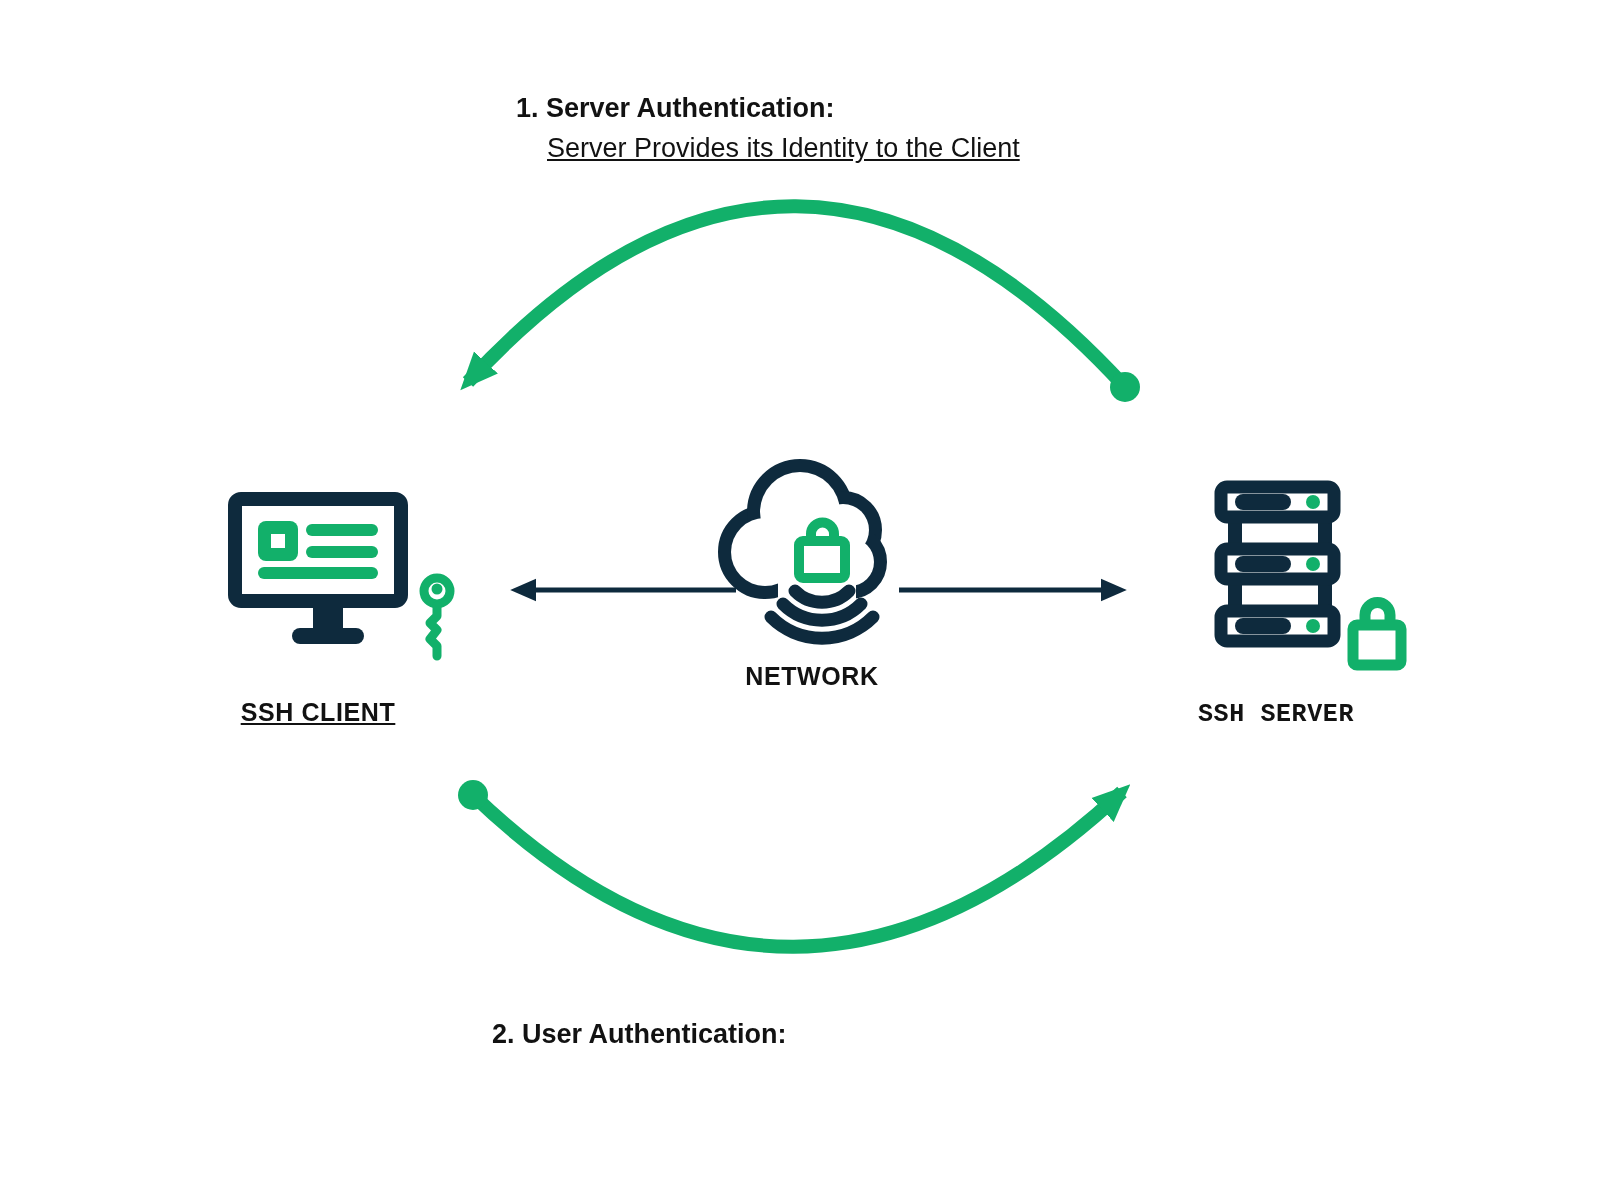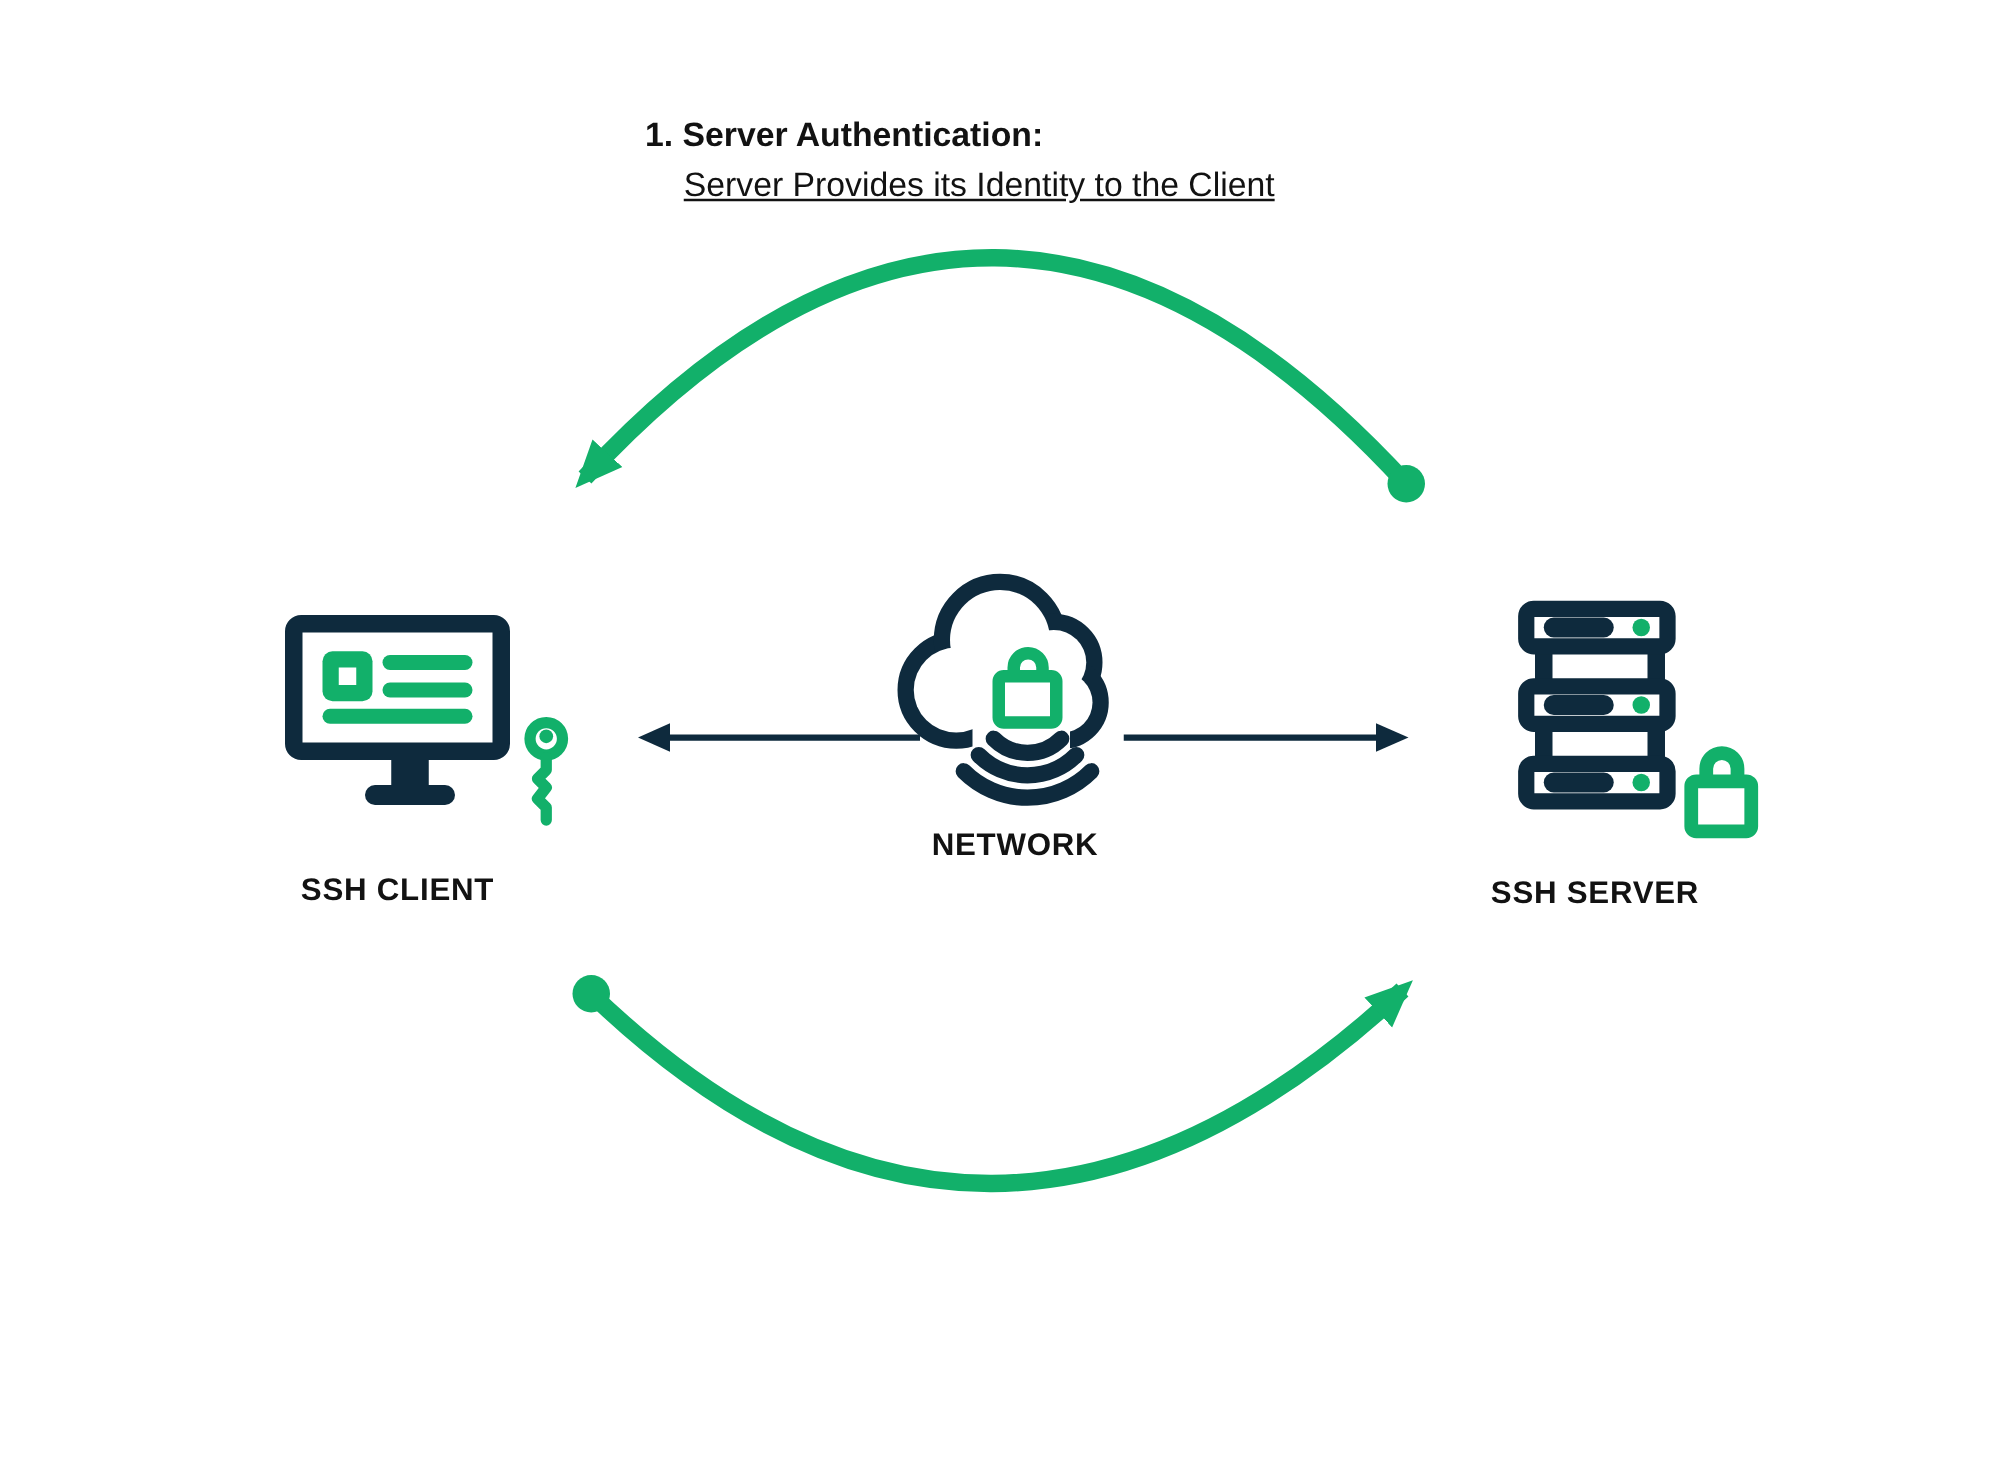--- a/index.html
+++ b/index.html
@@ -9,23 +9,23 @@
   body{background:var(--background);font-family:"Liberation Sans",sans-serif;}
   .canvas{position:relative;width:1600px;height:1183px;background:var(--background);overflow:hidden;}
   .layer{position:absolute;left:0;top:0;}
   .ann{position:absolute;font-size:27px;line-height:40px;color:var(--text);}
   .ann-title{font-weight:bold;}
   .ann-sub{margin-left:31px;text-decoration:underline;}
   #ann-top{left:516px;top:88px;}
   #ann-bottom{left:492px;top:1014px;}
   .node-label{position:absolute;transform:translateX(-50%);font-size:25px;font-weight:bold;
               letter-spacing:0.6px;color:var(--text);white-space:nowrap;}
-  #label-client{left:318px;top:698px;}
+  #label-client{left:318px;top:698px;text-decoration:underline;}
   #label-network{left:812px;top:662px;}
-  #label-server{left:1276px;top:700px;}
+  #label-server{left:1276px;top:700px;font-family:Liberation Mono, monospace;}
 </style>
 </head>
 <body>
 
 <div class="canvas">
 
   <svg class="layer" width="1600" height="1183" viewBox="0 0 1600 1183">
     <defs>
       <marker id="ah-green" viewBox="0 0 10 10" refX="7" refY="5" markerWidth="2.7" markerHeight="2.7" orient="auto">
         <path d="M0,0.7 L10,5 L0,9.3 Z" fill="var(--green)"></path>
@@ -113,19 +113,20 @@
       </g>
     </g>
   </svg>
 
   <div class="ann" id="ann-top">
     <div class="ann-title">1. Server Authentication:</div>
     <div class="ann-sub">Server Provides its Identity to the Client</div>
   </div>
 
   <div class="ann" id="ann-bottom">
+    <div class="ann-title">2. User Authentication:</div>
   </div>
 
   <div class="node-label" id="label-client">SSH CLIENT</div>
   <div class="node-label" id="label-network">NETWORK</div>
   <div class="node-label" id="label-server">SSH SERVER</div>
 
 </div>
 
 </body></html>

